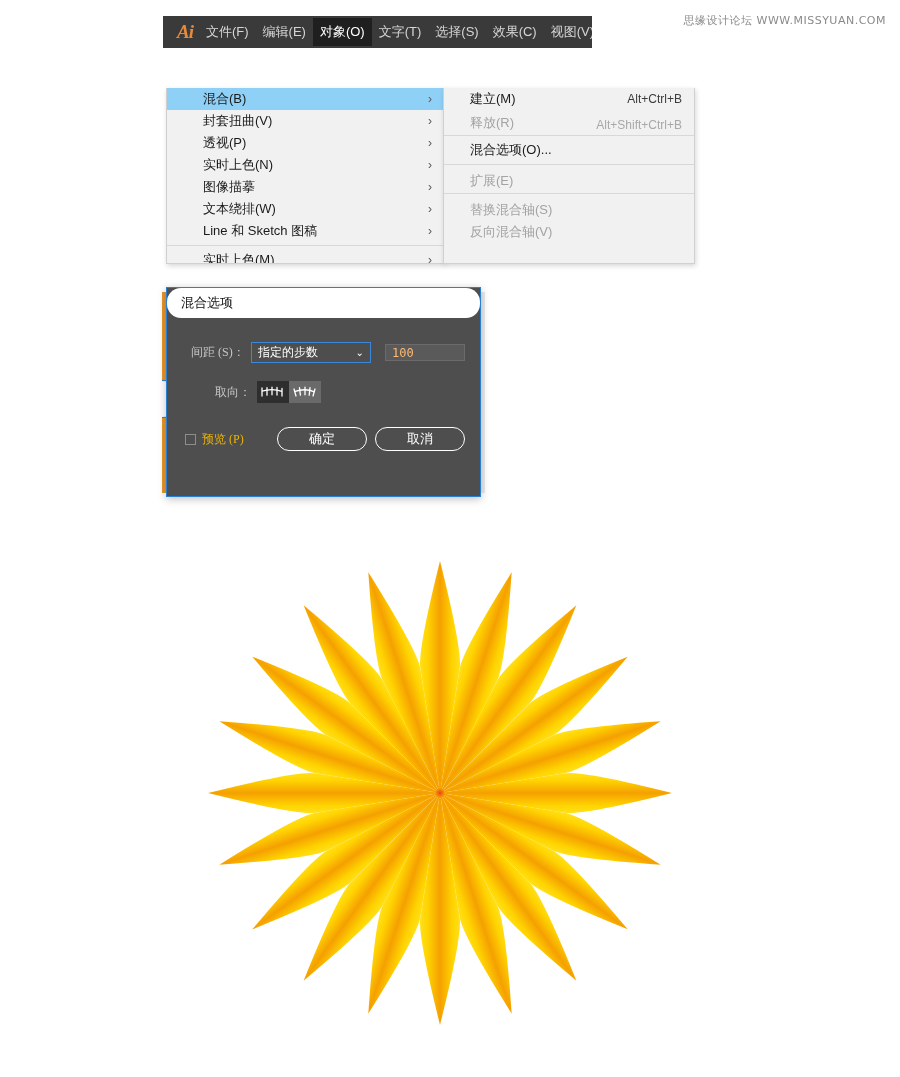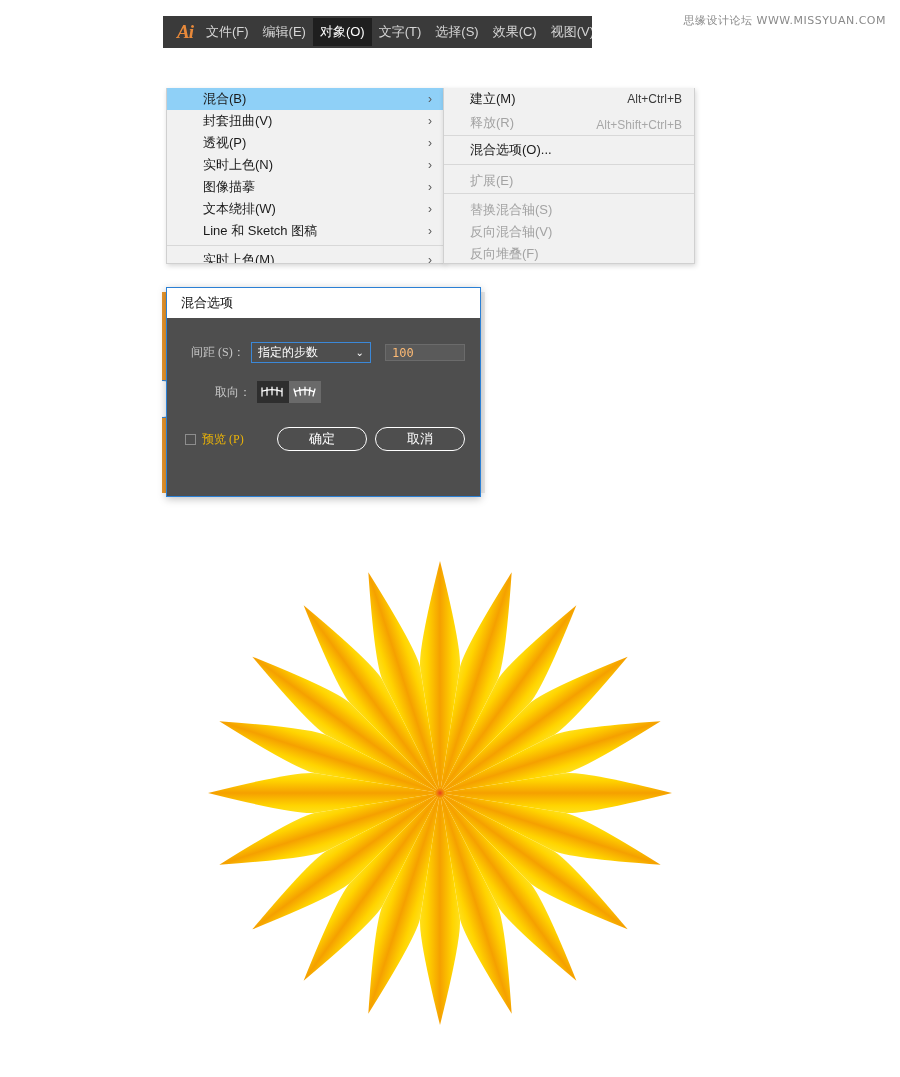--- a/index.html
+++ b/index.html
@@ -88,21 +88,21 @@
   }
 
   
   .dialog{
     position:absolute;left:166px;top:287px;width:313px;height:208px;
     border:1.6px solid #2a7fd4;background:#4e4e4e;
     box-shadow:0 2px 8px rgba(0,0,0,.25);
   }
   .dlg-title{
     height:30px;background:#ffffff;display:flex;align-items:center;
-    padding-left:14px;font-size:13px;color:#111111;
+    padding-left:14px;font-size:13px;color:#111111;border-radius:14px;
   }
   .dlg-body{padding:2px;position:relative;height:176px;}
 
   .dlg-row{display:flex;align-items:center;}
   .row-spacing{margin:22px 0 0 0;padding-left:22px;}
   .row-orient{margin:18px 0 0 0;padding-left:22px;}
   .row-actions{margin:24px 0 0 0;padding-left:16px;}
 
   .dlg-label{font-size:12px;color:#c6c6c6;font-family:"Liberation Serif",serif;}
   .lbl-spacing{width:60px;}
@@ -222,24 +222,20 @@
     <span>扩展(E)</span>
     <span class="sc"></span>
   </div>
   <div class="menu-sep"></div>
   <div class="row dis">
     <span>替换混合轴(S)</span>
     <span class="sc"></span>
   </div>
   <div class="row dis">
     <span>反向混合轴(V)</span>
-    <span class="sc"></span>
-  </div>
-  <div class="row dis">
-    <span>反向堆叠(F)</span>
     <span class="sc"></span>
   </div>
 </div>
 
 <div class="canvas-bg">
   <div class="art-orange"></div>
   <div class="art-wedge"></div>
   <div class="art-sel-circle"></div>
   <div class="art-blue-line"></div>
   <div class="art-blue-diag"></div>

